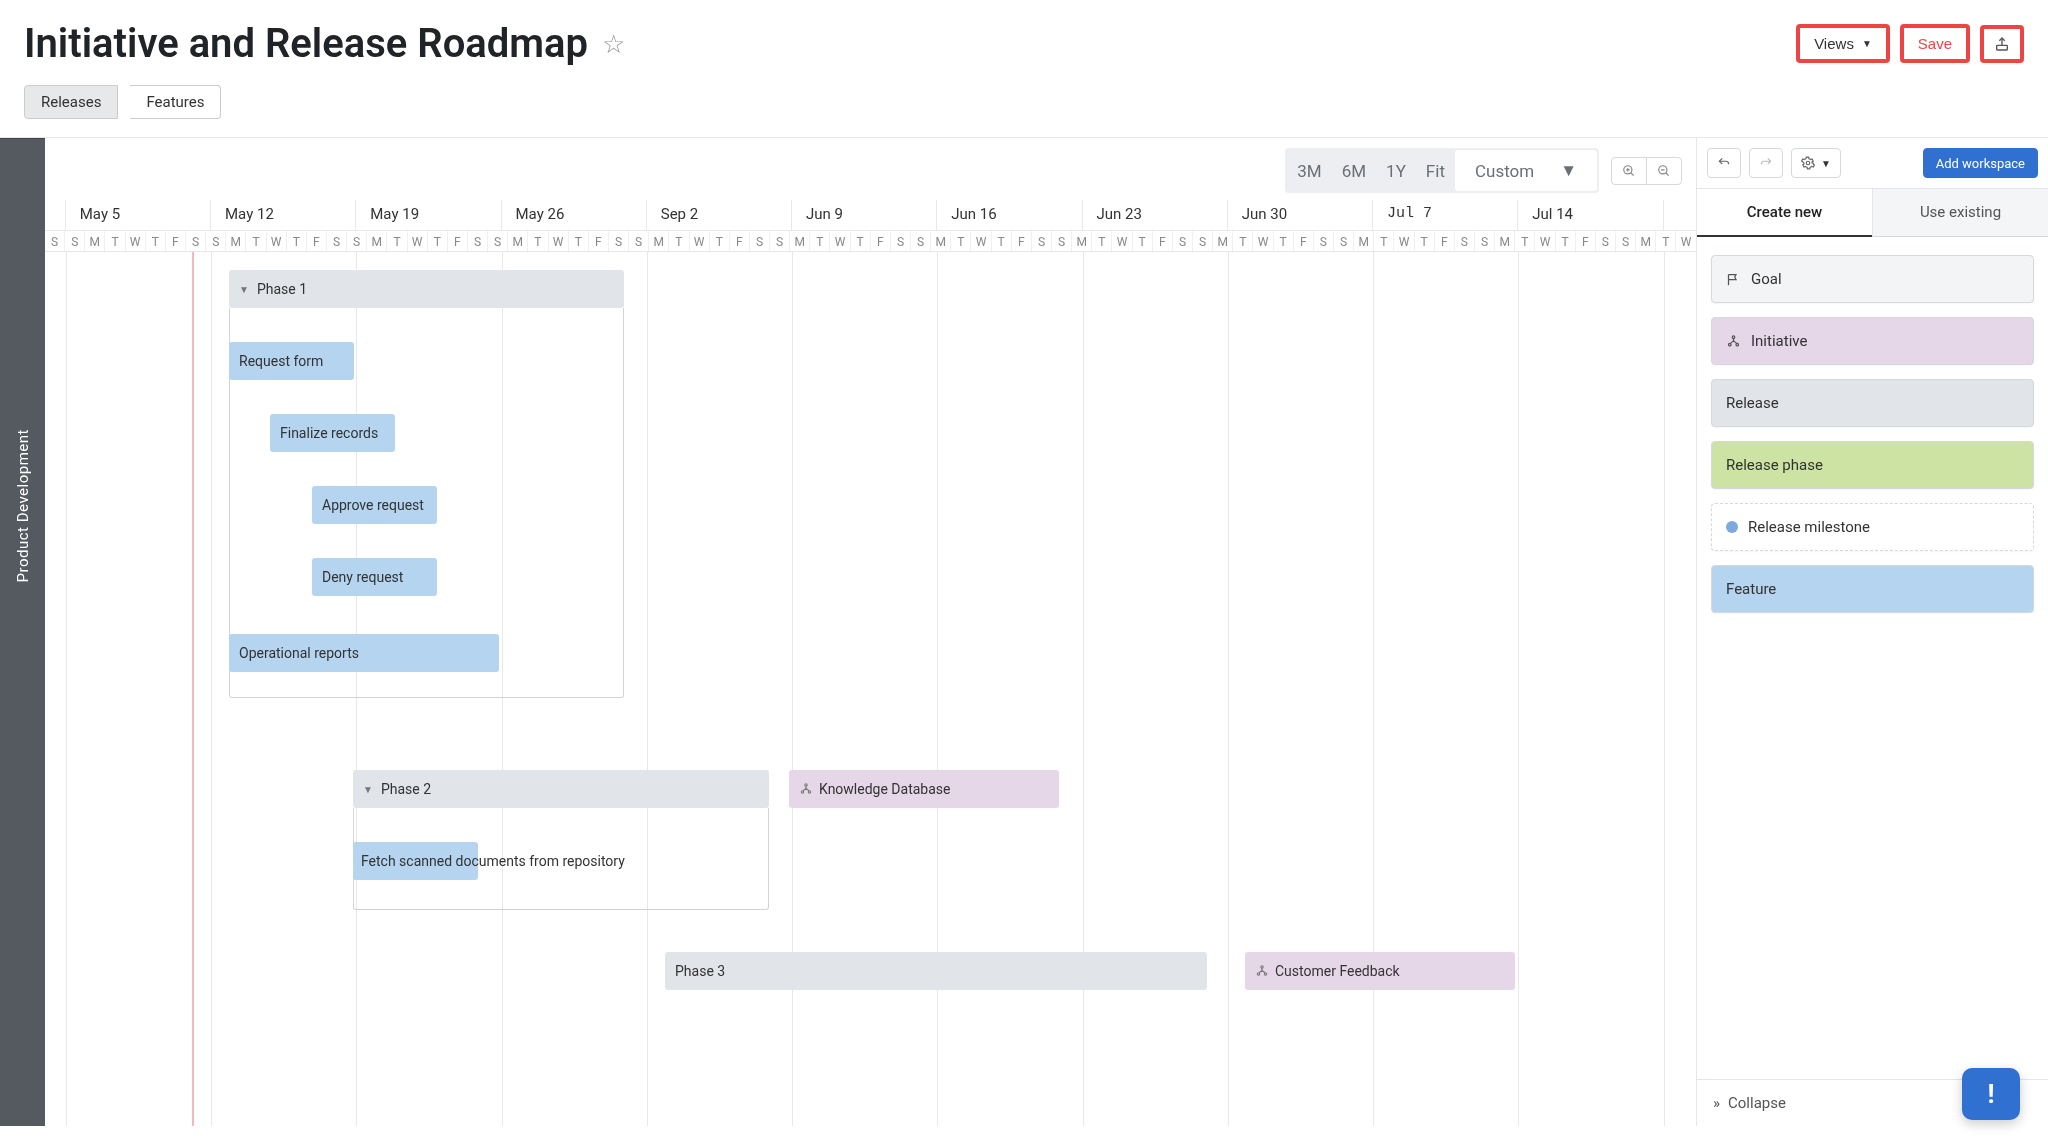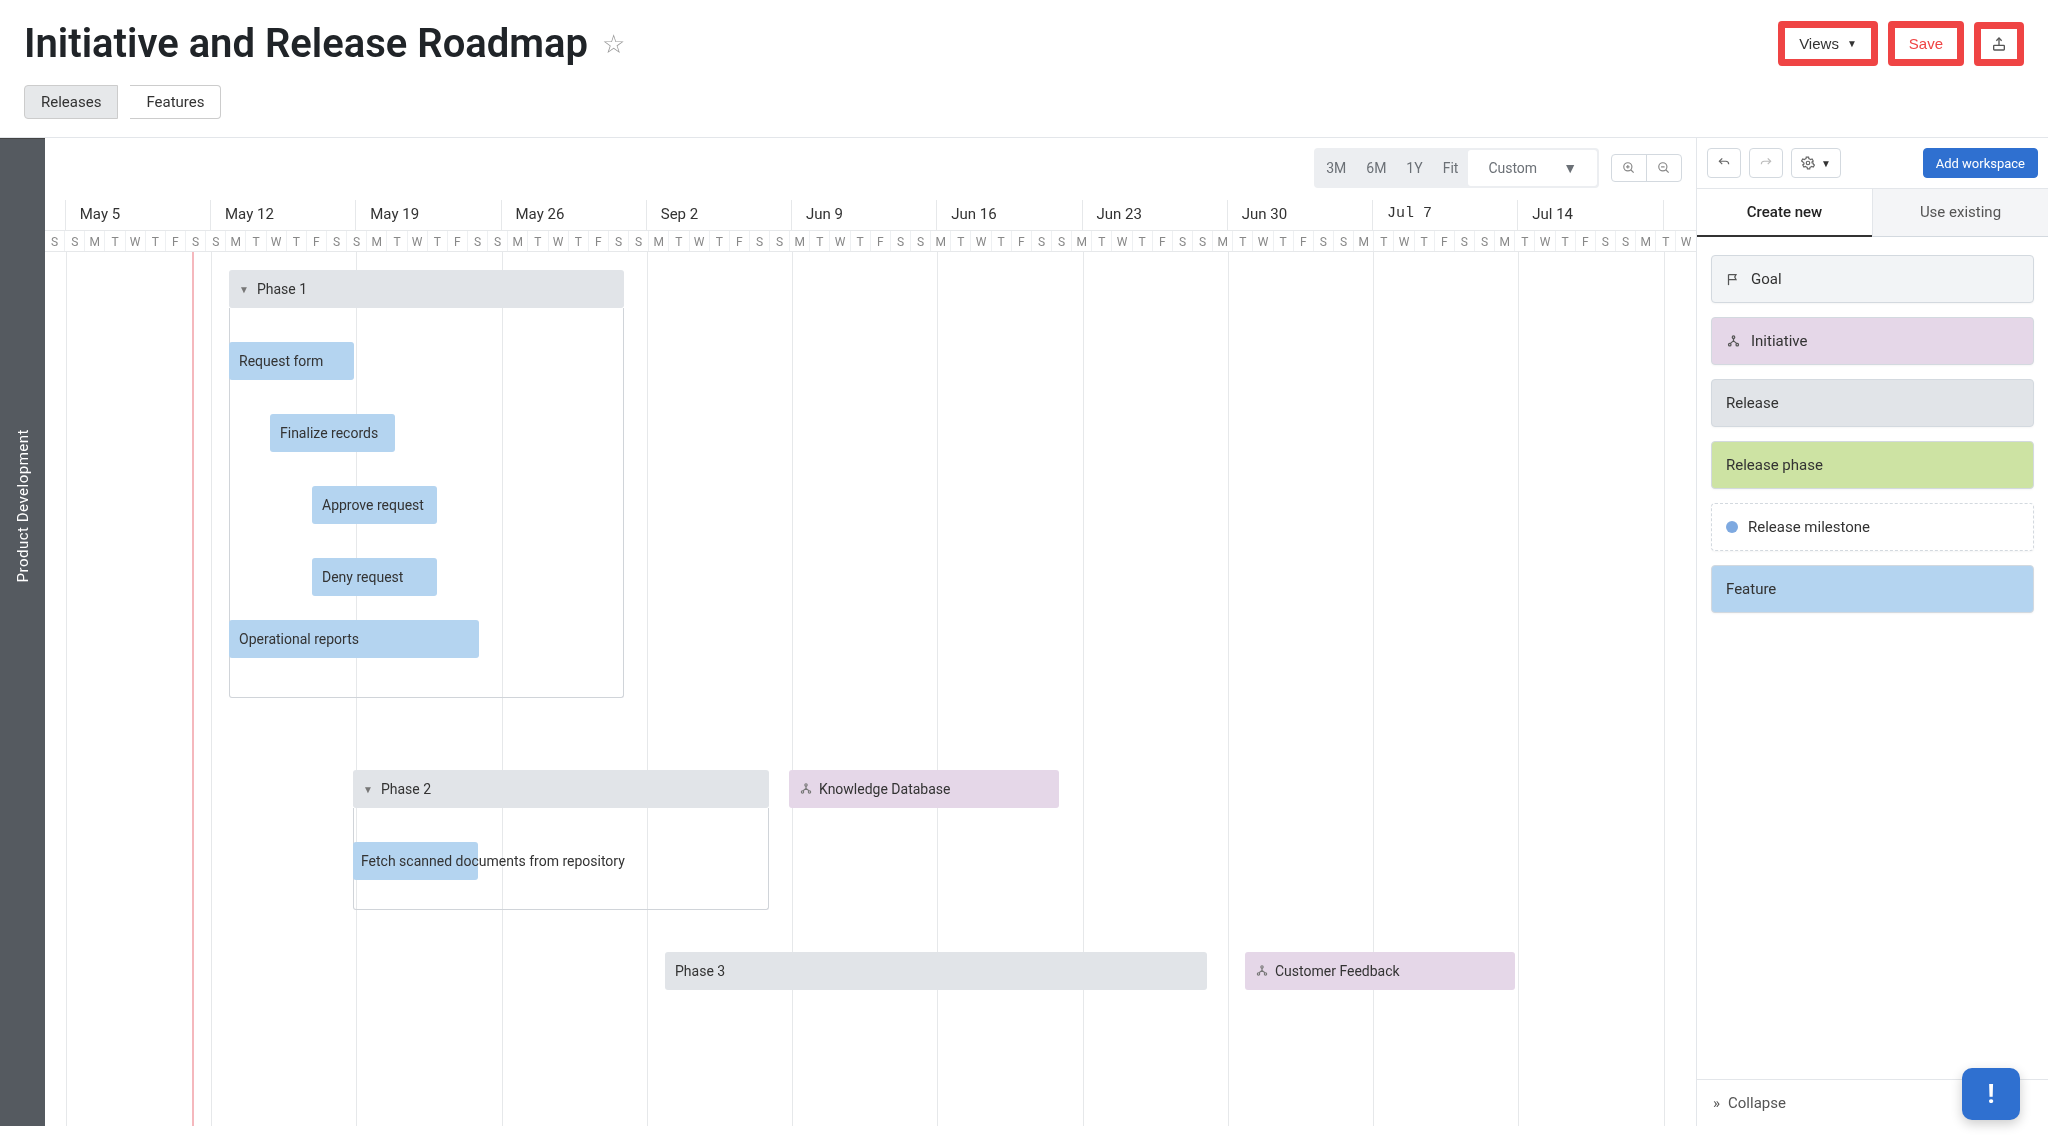--- a/index.html
+++ b/index.html
@@ -37,21 +37,21 @@
     font-size: 26px;
     color: #999;
     cursor: pointer;
   }
   .title-actions {
     display: flex;
     align-items: center;
     gap: 10px;
   }
   .btn {
-    border: 7px solid #ef4444;
+    border: 4px solid #ef4444;
     background: #fff;
     border-radius: 4px;
     padding: 7px 14px;
     font-size: 15px;
     color: #333;
     cursor: pointer;
     display: inline-flex;
     align-items: center;
     gap: 6px;
   }
@@ -122,21 +122,21 @@
   }
   .zoom-seg {
     display: flex;
     align-items: center;
     background: #eceef1;
     border-radius: 4px;
     padding: 2px;
   }
   .zoom-seg span {
     padding: 5px 10px;
-    font-size: 14px;
+    font-size: 17px;
     color: #6b7076;
     cursor: pointer;
     border-radius: 3px;
   }
   .zoom-seg span.active {
     background: #fff;
     color: #333;
   }
   .zoom-seg .custom { display: inline-flex; align-items: center; gap: 4px; }
   .zoom-btns {
@@ -562,21 +562,21 @@
       </div>
       <div class="bar feature-bar" style="left:225px; width:125px; top:162px">
         <span>Finalize records</span>
       </div>
       <div class="bar feature-bar" style="left:267px; width:125px; top:234px">
         <span>Approve request</span>
       </div>
       <div class="bar feature-bar" style="left:267px; width:125px; top:306px">
         <span>Deny request</span>
       </div>
-      <div class="bar feature-bar" style="left:184px; width:250px; top:368px">
+      <div class="bar feature-bar" style="left:184px; width:270px; top:382px">
         <span>Operational reports</span>
       </div>
 
       <div class="phase-container" style="left:308px; width:416px; top:556px; height:102px"></div>
       <div class="bar header-bar release-bar" style="left:308px; width:416px; top:518px">
         <span class="caret">▼</span>
         <span>Phase 2</span>
       </div>
       <div class="bar initiative-bar" style="left:744px; width:270px; top:518px">
         <span class="init-icon">

